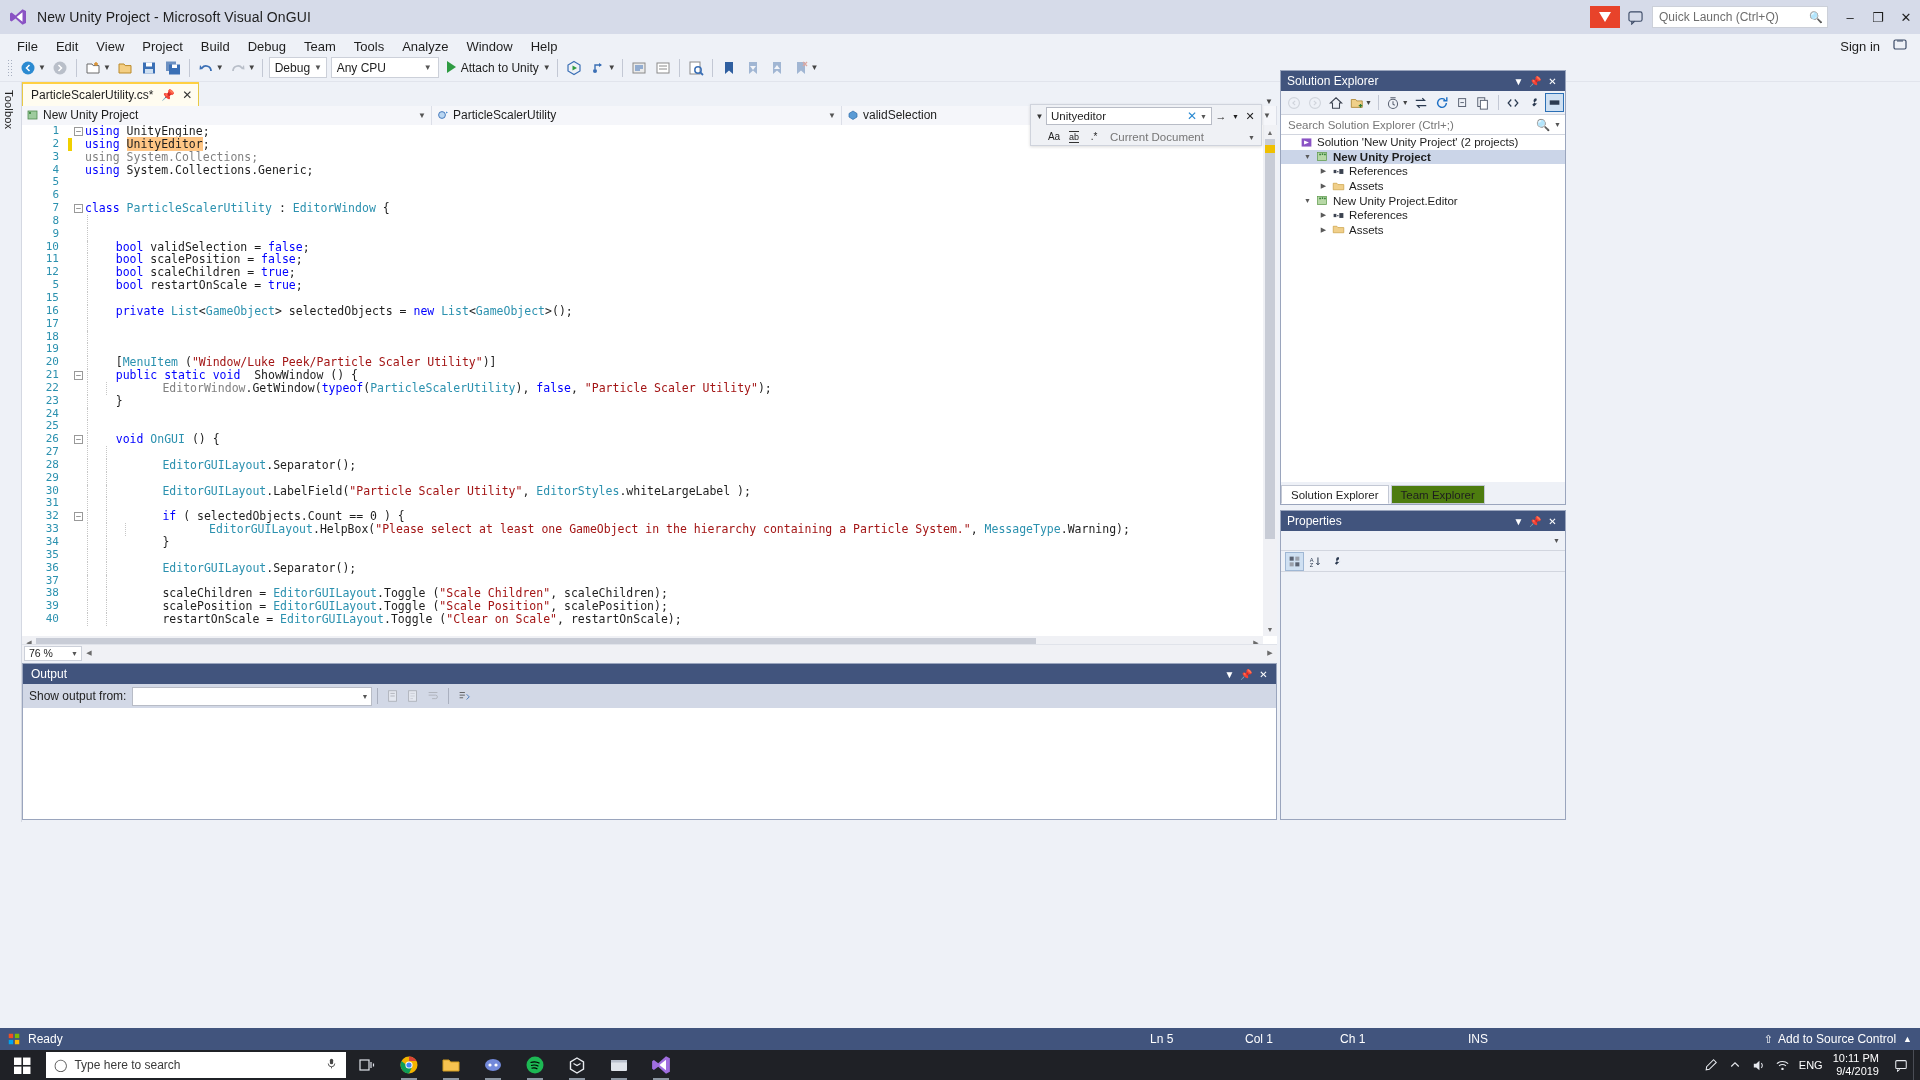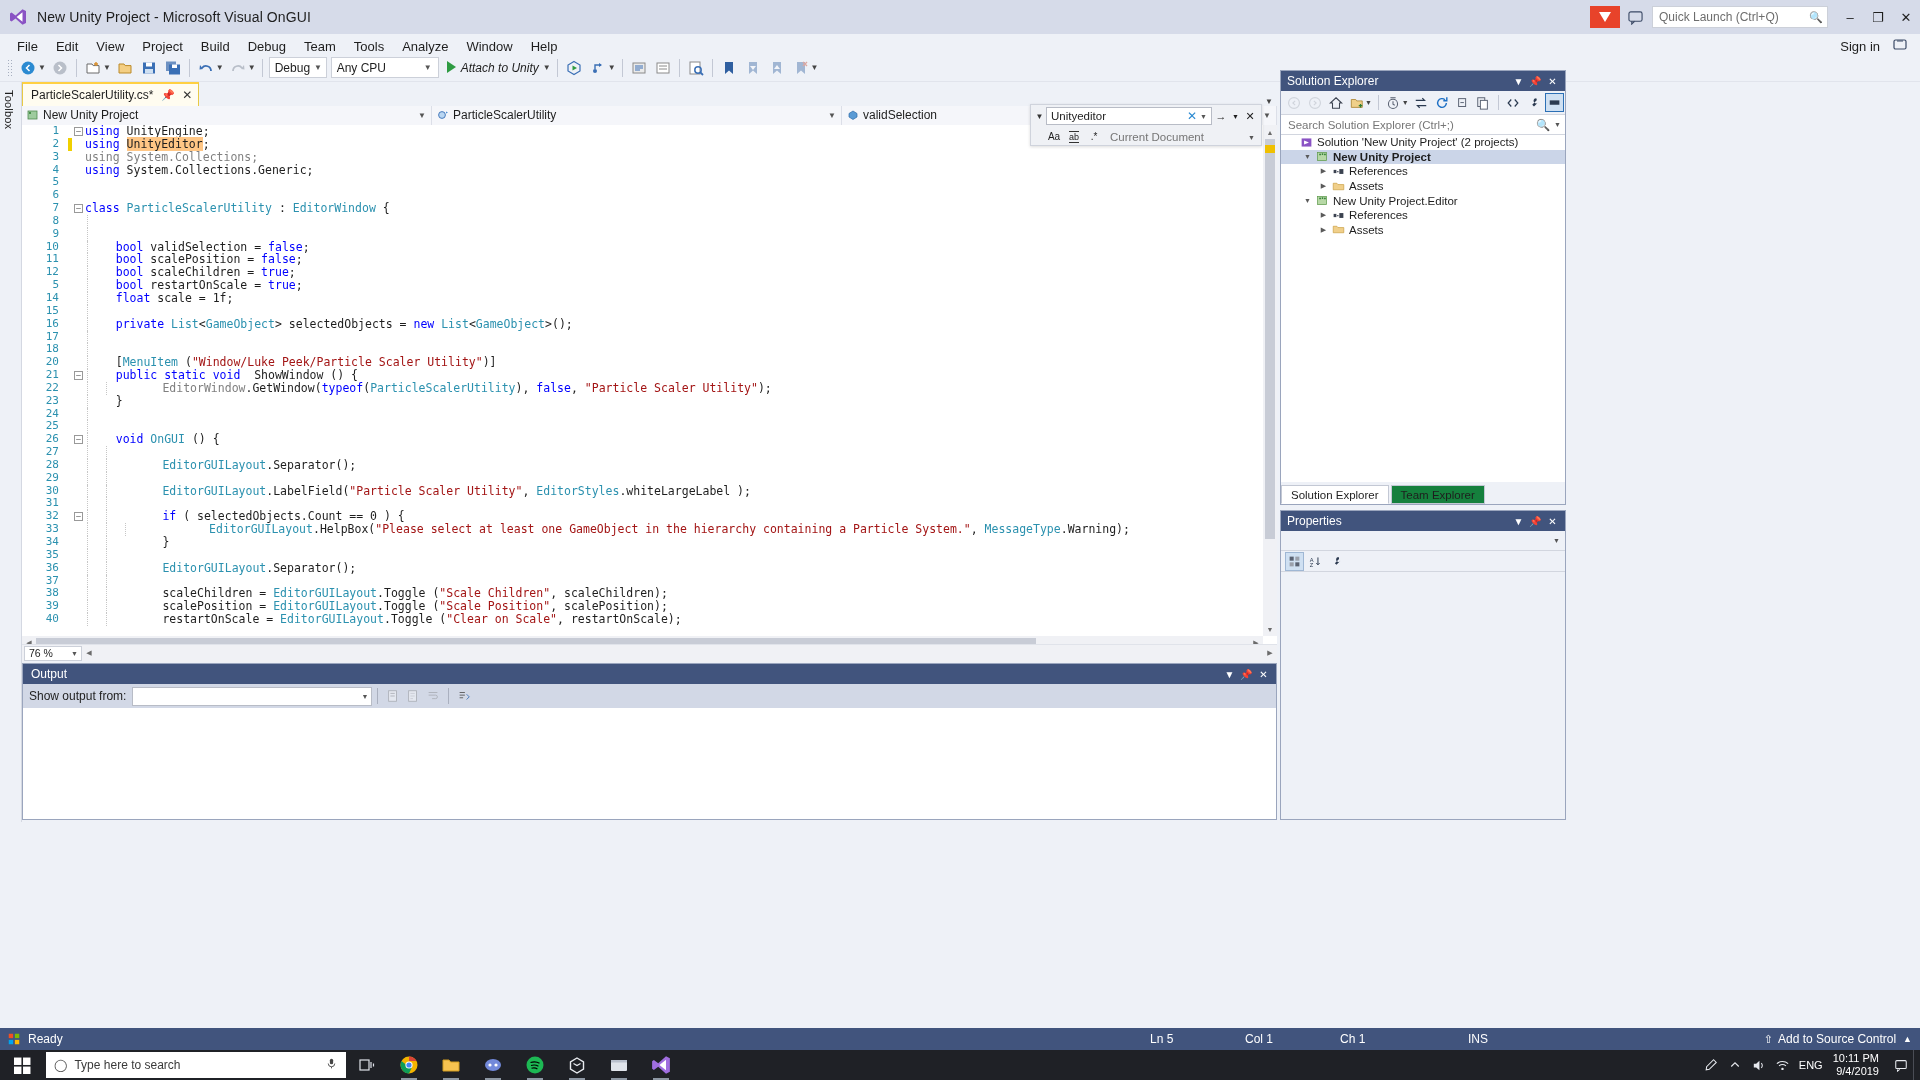--- a/index.html
+++ b/index.html
@@ -59,21 +59,21 @@
   .tb-sep { width: 1px; height: 18px; background: #c3c8d4; margin: 0 4px; }
   .tb-caret { font-size: 8px; color: #444; margin-left: -2px; margin-right: 2px; }
   .tb-combo {
     height: 21px; background: #fff; border: 1px solid #ccd0d9; font-size: 12px;
     display: flex; align-items: center; padding: 0 2px 0 5px; color:#1e1e1e; margin: 0 2px;
   }
   .tb-combo .cv { flex: 1; }
   .tb-combo .cc { font-size: 8px; color: #555; padding: 0 4px; }
   .tb-combo.debug { width: 58px; }
   .tb-combo.cpu { width: 108px; }
-  .attach { display: flex; font-size: 12px; color: #1e1e1e; padding: 0 6px; font-style: italic; }
+  .attach { display: flex; font-size: 12px; color: #1e1e1e; padding: 0 6px; }
   .attach .play { width:0;height:0;border-top:6px solid transparent;border-bottom:6px solid transparent;border-left:9px solid #2e9b42;margin-right:5px;}
 
   
   .toolbox-strip {
     position: absolute; left: 0; top: 82px; width: 22px; height: 740px;
     background: #eef1f7; border-right: 1px solid #d4d8e2;
   }
   .toolbox-label {
     position: absolute; top: 8px; left: 3px; writing-mode: vertical-rl;
     font-size: 11px; color: #1e1e1e; letter-spacing: .2px;
@@ -224,21 +224,21 @@
   .se-search .sstext { flex:1; }
   .se-tree { position: absolute; left: 0; right: 0; top: 64px; bottom: 22px; background: #fff; overflow: hidden; }
   .tree-row { height: 14.6px; display: flex; align-items: center; padding-left: 4px; font-size: 11.5px; color: #1e1e1e; white-space: nowrap; }
   .tree-row.selected { background: #cbd5e8; font-weight: bold; }
   .tw-arrow { width: 13px; text-align: center; font-size: 7px; color: #5a5a5a; flex: none; }
   .tw-icon { width: 17px; display: flex; align-items: center; justify-content: center; flex: none; }
   .tw-label { padding-left: 2px; }
   .se-tabs { position: absolute; left: 0; bottom: 0; height: 22px; width: 100%; display: flex;
              align-items: flex-end; background: #eef1f7; }
   .se-tab { height: 19px; display: flex; align-items: center; padding: 0 9px; font-size: 11.5px;
-            background: #15803d; border: 1px solid #c3c8d4; color: #1e1e1e; margin-right: 2px; }
+            background: #4d7c0f; border: 1px solid #c3c8d4; color: #1e1e1e; margin-right: 2px; }
   .se-tab.active { background: #ffffff; border-bottom-color: #fff; }
 
   
   .props {
     position: absolute; left: 1280px; top: 510px; width: 286px; height: 310px;
     background: #eef1f7; border: 1px solid #9aa5bd;
   }
   .pr-header { height: 20px; background: #41547d; display: flex; align-items: center;
     padding: 0 4px 0 6px; color: #fff; font-size: 12px; }
   .pr-header .title { flex: 1; }
@@ -526,25 +526,25 @@
         <div class="code-line"><span class="ln">4</span><span class="gutter-change"></span><span class="fold"></span><span class="ctext"><span class="k">using </span><span class="n">System.Collections.Generic</span><span class="n">;</span></span></div>
         <div class="code-line"><span class="ln">5</span><span class="gutter-change"></span><span class="fold"></span><span class="ctext"></span></div>
         <div class="code-line"><span class="ln">6</span><span class="gutter-change"></span><span class="fold"></span><span class="ctext"></span></div>
         <div class="code-line"><span class="ln">7</span><span class="gutter-change"></span><span class="fold"><span style="display:inline-block;width:9px;height:9px;border:1px solid #999;line-height:7px;font-size:9px;">−</span></span><span class="ctext"><span class="k">class </span><span class="t">ParticleScalerUtility</span><span class="n"> : </span><span class="t">EditorWindow</span><span class="n"> {</span></span></div>
         <div class="code-line"><span class="ln">8</span><span class="gutter-change"></span><span class="fold"></span><span class="guide" style="margin-left: 2px;"></span><span class="ctext"></span></div>
         <div class="code-line"><span class="ln">9</span><span class="gutter-change"></span><span class="fold"></span><span class="guide" style="margin-left: 2px;"></span><span class="ctext"></span></div>
         <div class="code-line"><span class="ln">10</span><span class="gutter-change"></span><span class="fold"></span><span class="guide" style="margin-left: 2px;"></span><span class="ctext"><span class="n">    </span><span class="k">bool</span><span class="n"> validSelection = </span><span class="k">false</span><span class="n">;</span></span></div>
         <div class="code-line"><span class="ln">11</span><span class="gutter-change"></span><span class="fold"></span><span class="guide" style="margin-left: 2px;"></span><span class="ctext"><span class="n">    </span><span class="k">bool</span><span class="n"> scalePosition = </span><span class="k">false</span><span class="n">;</span></span></div>
         <div class="code-line"><span class="ln">12</span><span class="gutter-change"></span><span class="fold"></span><span class="guide" style="margin-left: 2px;"></span><span class="ctext"><span class="n">    </span><span class="k">bool</span><span class="n"> scaleChildren = </span><span class="k">true</span><span class="n">;</span></span></div>
         <div class="code-line"><span class="ln">5</span><span class="gutter-change"></span><span class="fold"></span><span class="guide" style="margin-left: 2px;"></span><span class="ctext"><span class="n">    </span><span class="k">bool</span><span class="n"> restartOnScale = </span><span class="k">true</span><span class="n">;</span></span></div>
-        <div class="code-line"><span class="ln">14</span><span class="gutter-change"></span><span class="fold"></span><span class="guide" style="margin-left: 2px;"></span><span class="ctext"><span class="n">    </span><span class="k">float</span><span class="n"> scale = 1f;</span></span></div>
         <div class="code-line"><span class="ln">15</span><span class="gutter-change"></span><span class="fold"></span><span class="guide" style="margin-left: 2px;"></span><span class="ctext"></span></div>
         <div class="code-line"><span class="ln">16</span><span class="gutter-change"></span><span class="fold"></span><span class="guide" style="margin-left: 2px;"></span><span class="ctext"><span class="n">    </span><span class="k">private </span><span class="t">List</span><span class="n">&lt;</span><span class="t">GameObject</span><span class="n">&gt; selectedObjects = </span><span class="k">new </span><span class="t">List</span><span class="n">&lt;</span><span class="t">GameObject</span><span class="n">&gt;();</span></span></div>
         <div class="code-line"><span class="ln">17</span><span class="gutter-change"></span><span class="fold"></span><span class="guide" style="margin-left: 2px;"></span><span class="ctext"></span></div>
         <div class="code-line"><span class="ln">18</span><span class="gutter-change"></span><span class="fold"></span><span class="guide" style="margin-left: 2px;"></span><span class="ctext"></span></div>
+        <div class="code-line"><span class="ln">19</span><span class="gutter-change"></span><span class="fold"></span><span class="guide" style="margin-left: 2px;"></span><span class="ctext"></span></div>
         <div class="code-line"><span class="ln">20</span><span class="gutter-change"></span><span class="fold"></span><span class="guide" style="margin-left: 2px;"></span><span class="ctext"><span class="n">    [</span><span class="t">MenuItem</span><span class="n"> (</span><span class="s">"Window/Luke Peek/Particle Scaler Utility"</span><span class="n">)]</span></span></div>
         <div class="code-line"><span class="ln">21</span><span class="gutter-change"></span><span class="fold"><span style="display:inline-block;width:9px;height:9px;border:1px solid #999;line-height:7px;font-size:9px;">−</span></span><span class="guide" style="margin-left: 2px;"></span><span class="ctext"><span class="n">    </span><span class="k">public static void</span><span class="n">  ShowWindow () {</span></span></div>
         <div class="code-line"><span class="ln">22</span><span class="gutter-change"></span><span class="fold"></span><span class="guide" style="margin-left: 2px;"></span><span class="guide" style="margin-left: 18px;"></span><span class="ctext"><span class="n">        </span><span class="gt">EditorWindow</span><span class="n">.GetWindow(</span><span class="k">typeof</span><span class="n">(</span><span class="t">ParticleScalerUtility</span><span class="n">), </span><span class="k">false</span><span class="n">, </span><span class="s">"Particle Scaler Utility"</span><span class="n">);</span></span></div>
         <div class="code-line"><span class="ln">23</span><span class="gutter-change"></span><span class="fold"></span><span class="guide" style="margin-left: 2px;"></span><span class="ctext"><span class="n">    }</span></span></div>
         <div class="code-line"><span class="ln">24</span><span class="gutter-change"></span><span class="fold"></span><span class="guide" style="margin-left: 2px;"></span><span class="ctext"></span></div>
         <div class="code-line"><span class="ln">25</span><span class="gutter-change"></span><span class="fold"></span><span class="guide" style="margin-left: 2px;"></span><span class="ctext"></span></div>
         <div class="code-line"><span class="ln">26</span><span class="gutter-change"></span><span class="fold"><span style="display:inline-block;width:9px;height:9px;border:1px solid #999;line-height:7px;font-size:9px;">−</span></span><span class="guide" style="margin-left: 2px;"></span><span class="ctext"><span class="n">    </span><span class="k">void </span><span class="t">OnGUI</span><span class="n"> () {</span></span></div>
         <div class="code-line"><span class="ln">27</span><span class="gutter-change"></span><span class="fold"></span><span class="guide" style="margin-left: 2px;"></span><span class="guide" style="margin-left: 18px;"></span><span class="ctext"></span></div>
         <div class="code-line"><span class="ln">28</span><span class="gutter-change"></span><span class="fold"></span><span class="guide" style="margin-left: 2px;"></span><span class="guide" style="margin-left: 18px;"></span><span class="ctext"><span class="n">        </span><span class="t">EditorGUILayout</span><span class="n">.Separator();</span></span></div>
         <div class="code-line"><span class="ln">29</span><span class="gutter-change"></span><span class="fold"></span><span class="guide" style="margin-left: 2px;"></span><span class="guide" style="margin-left: 18px;"></span><span class="ctext"></span></div>

